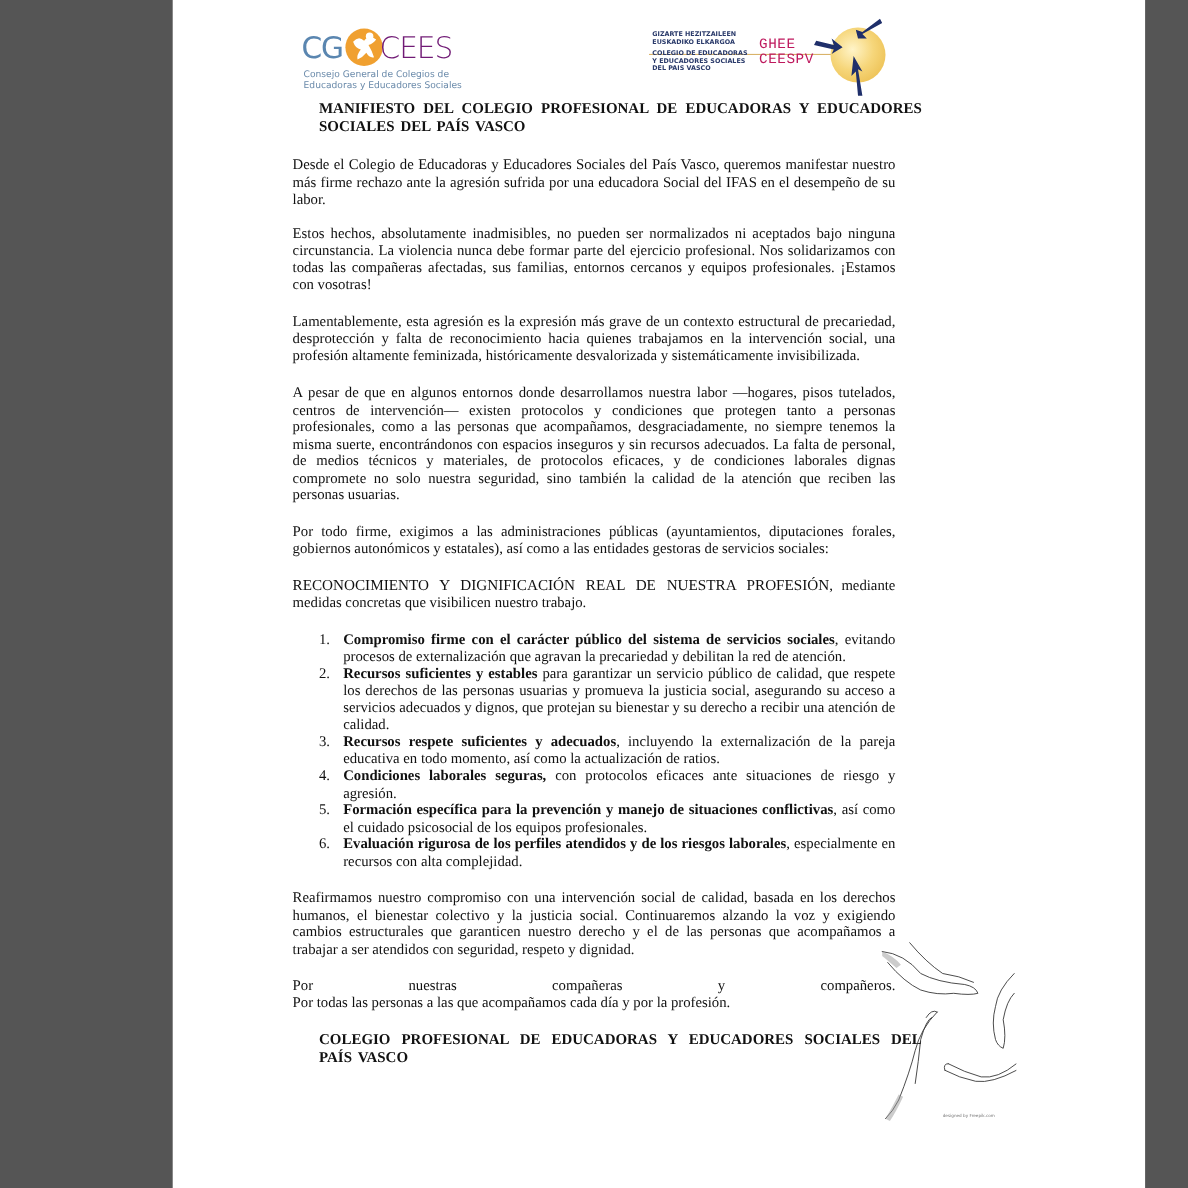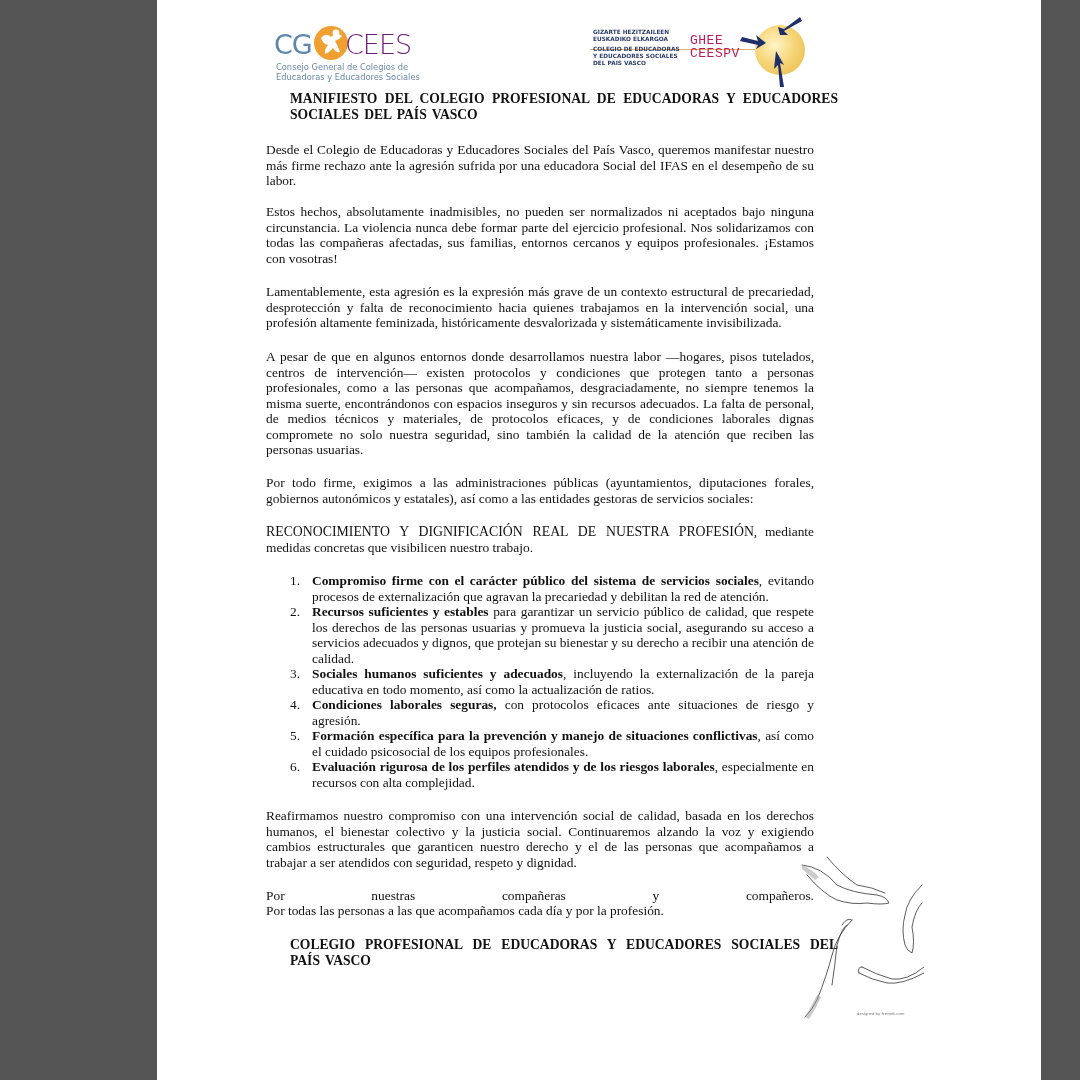--- a/index.html
+++ b/index.html
@@ -112,21 +112,21 @@
       <span>Por todo firme, exigimos a las administraciones públicas (ayuntamientos, diputaciones forales, gobiernos autonómicos y estatales), así como a las entidades gestoras de servicios sociales:</span>
     </div>
 
     <div class="p" style="top:524px">
       <b style="font-size:13.8px; word-spacing:2px">RECONOCIMIENTO Y DIGNIFICACIÓN REAL DE NUESTRA PROFESIÓN</b><span>, mediante medidas concretas que visibilicen nuestro trabajo.</span>
     </div>
 
     <ol class="list" style="top:573px">
       <li><span class="num">1.</span><b>Compromiso firme con el carácter público del sistema de servicios sociales</b><span>, evitando procesos de externalización que agravan la precariedad y debilitan la red de atención.</span></li>
       <li><span class="num">2.</span><b>Recursos suficientes y estables</b><span> para garantizar un servicio público de calidad, que respete los derechos de las personas usuarias y promueva la justicia social, asegurando su acceso a servicios adecuados y dignos, que protejan su bienestar y su derecho a recibir una atención de calidad.</span></li>
-      <li><span class="num">3.</span><b>Sociales humanos suficientes y adecuados</b><span>, incluyendo la externalización de la pareja educativa en todo momento, así como la actualización de ratios.</span></li>
+      <li><span class="num">3.</span><b>Recursos respete suficientes y adecuados</b><span>, incluyendo la externalización de la pareja educativa en todo momento, así como la actualización de ratios.</span></li>
       <li><span class="num">4.</span><b>Condiciones laborales seguras,</b><span> con protocolos eficaces ante situaciones de riesgo y agresión.</span></li>
       <li><span class="num">5.</span><b>Formación específica para la prevención y manejo de situaciones conflictivas</b><span>, así como el cuidado psicosocial de los equipos profesionales.</span></li>
       <li><span class="num">6.</span><b>Evaluación rigurosa de los perfiles atendidos y de los riesgos laborales</b><span>, especialmente en recursos con alta complejidad.</span></li>
     </ol>
 
     <div class="p" style="top:808px">
       <span>Reafirmamos nuestro compromiso con una intervención social de calidad, basada en los derechos humanos, el bienestar colectivo y la justicia social. </span><b>Continuaremos alzando la voz y exigiendo cambios estructurales que garanticen nuestro derecho y el de las personas que acompañamos a trabajar a ser atendidos con seguridad, respeto y dignidad</b><span>.</span>
     </div>
 
     <div class="p spread" style="top:888px">

